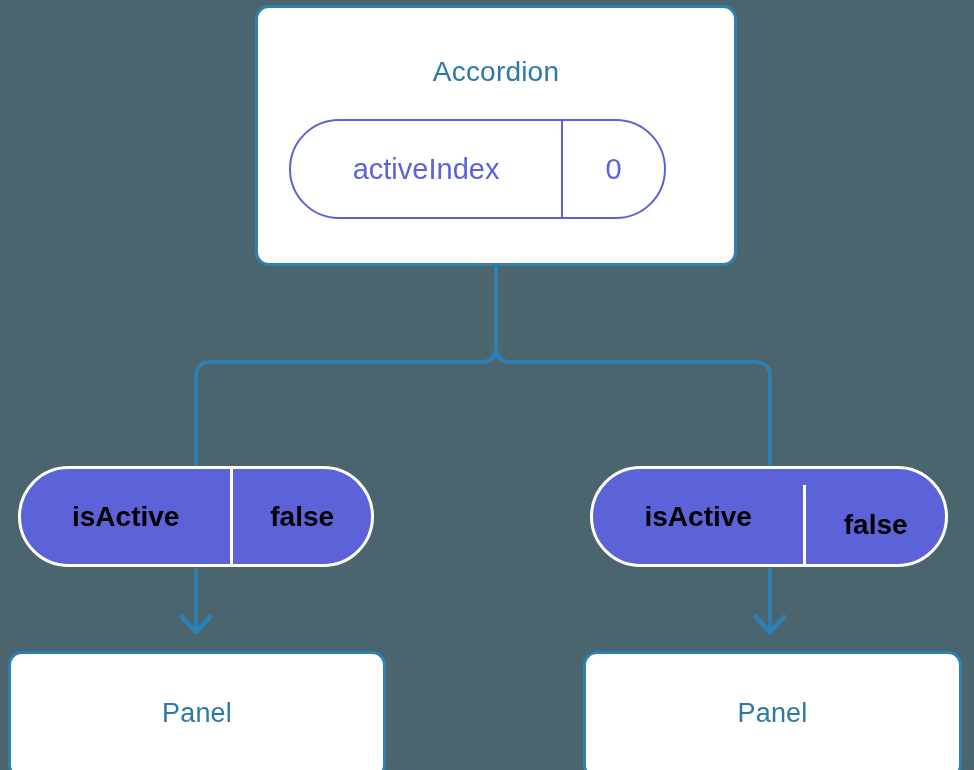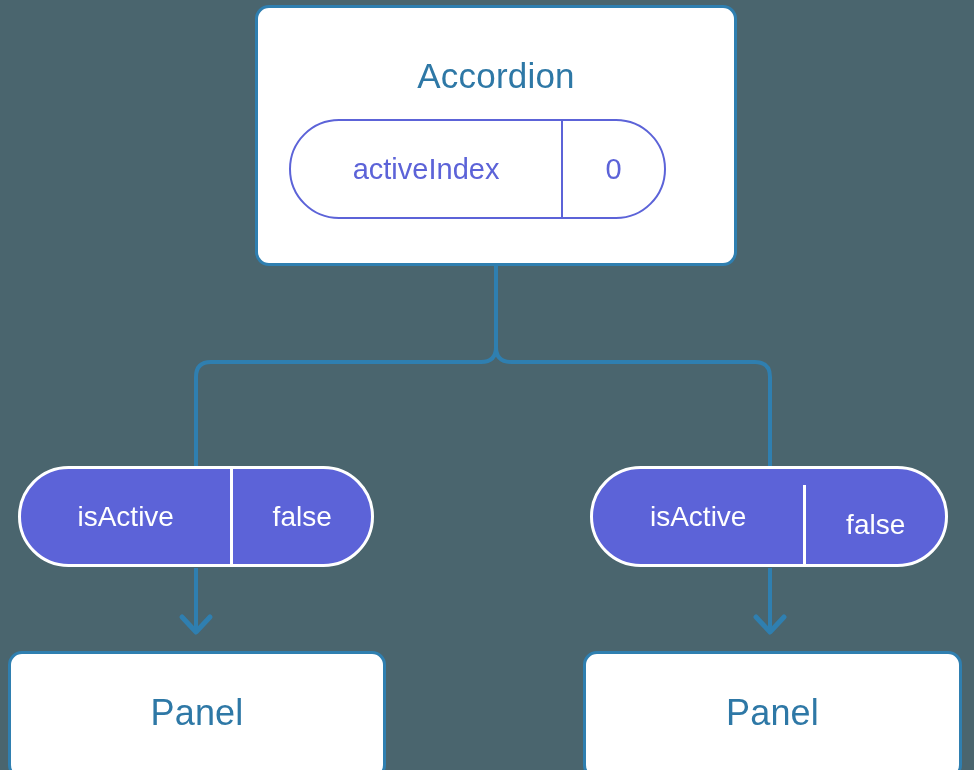--- a/index.html
+++ b/index.html
@@ -41,39 +41,39 @@
   #accordion-card {
     left: 255px;
     top: 5px;
     width: 482px;
     height: 261px;
     justify-content: flex-start;
   }
 
   .card-title {
     color: #2e78a6;
-    font-size: 35px;
+    font-size: 28px;
     font-weight: 400;
     letter-spacing: 0.2px;
     white-space: nowrap;
   }
 
   #accordion-card .card-title {
     margin-top: 48px;
   }
 
   
   .panel-card {
     height: 128px;
     justify-content: center;
   }
   #panel-left  { left: 8px;   top: 651px; width: 378px; }
   #panel-right { left: 583px; top: 651px; width: 379px; }
   .panel-card .card-title {
-    font-size: 36px;
+    font-size: 27px;
     margin: 0;
     position: relative;
     top: -2px;
   }
 
   
   .pill {
     position: absolute;
     box-sizing: border-box;
     display: flex;
@@ -103,21 +103,22 @@
     border-left: 2px solid #5c63d8;
   }
 
   
   .pill.filled {
     border: 3px solid #ffffff;
     background: #5c63d8;
   }
   .pill.filled .pill-key,
   .pill.filled .pill-val {
-    color: #ffffff;
+    color: #000000;
+    font-weight: bold;
   }
   .pill.filled .pill-val {
     border-left: 3px solid #ffffff;
   }
 
   #pill-active-index {
     left: 289px;
     top: 119px;
     width: 377px;
     height: 100px;

